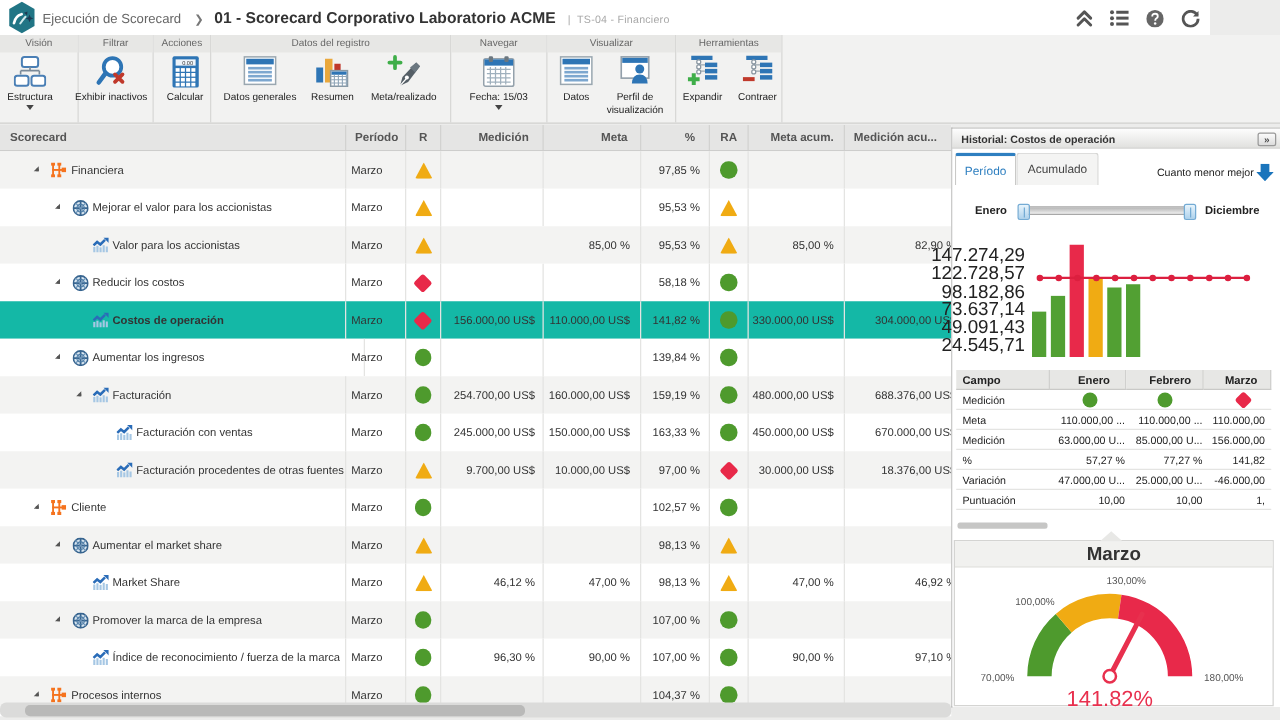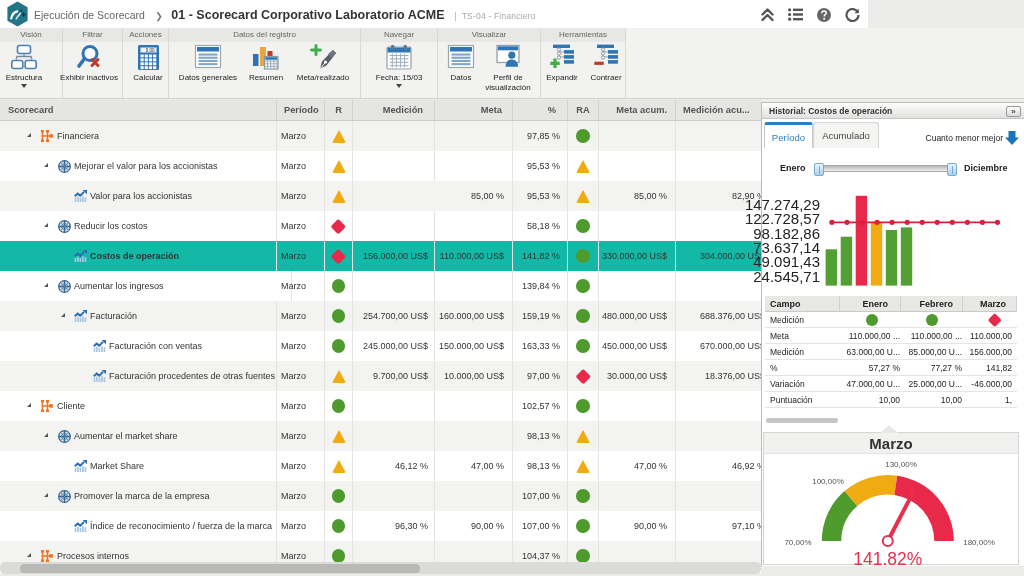--- a/index.html
+++ b/index.html
@@ -1,20 +1,20 @@
 <!DOCTYPE html>
 <html><head>
 <meta charset="utf-8">
 <style>
 * { margin:0; padding:0; box-sizing:border-box; }
 html,body { width:1024px; height:576px; overflow:hidden; font-family:"Liberation Sans", sans-serif; background:#ececeb; }
 #app { position:relative; width:1024px; height:576px; }
 
 
-#topbar { position:absolute; left:0; top:0; width:868px; height:28px; background:#fff; }
+#topbar { position:absolute; left:0; top:0; width:968px; height:28px; background:#fff; }
 #logo { position:absolute; left:6px; top:1px; }
 #crumb { position:absolute; left:34px; top:0; height:28px; line-height:27px; white-space:nowrap; }
 .crumb1 { font-size:10.5px; color:#666; }
 .crumb-sep { color:#777; font-size:9px; padding:0 4px 0 6px; }
 .crumb2 { font-size:12.5px; font-weight:bold; color:#333; }
 .crumb3 { font-size:8.5px; color:#a8a8a8; letter-spacing:0.2px; }
 #topicons { position:absolute; right:8px; top:8px; }
 #topicons svg { margin-left:14px; vertical-align:top; }
 
 

